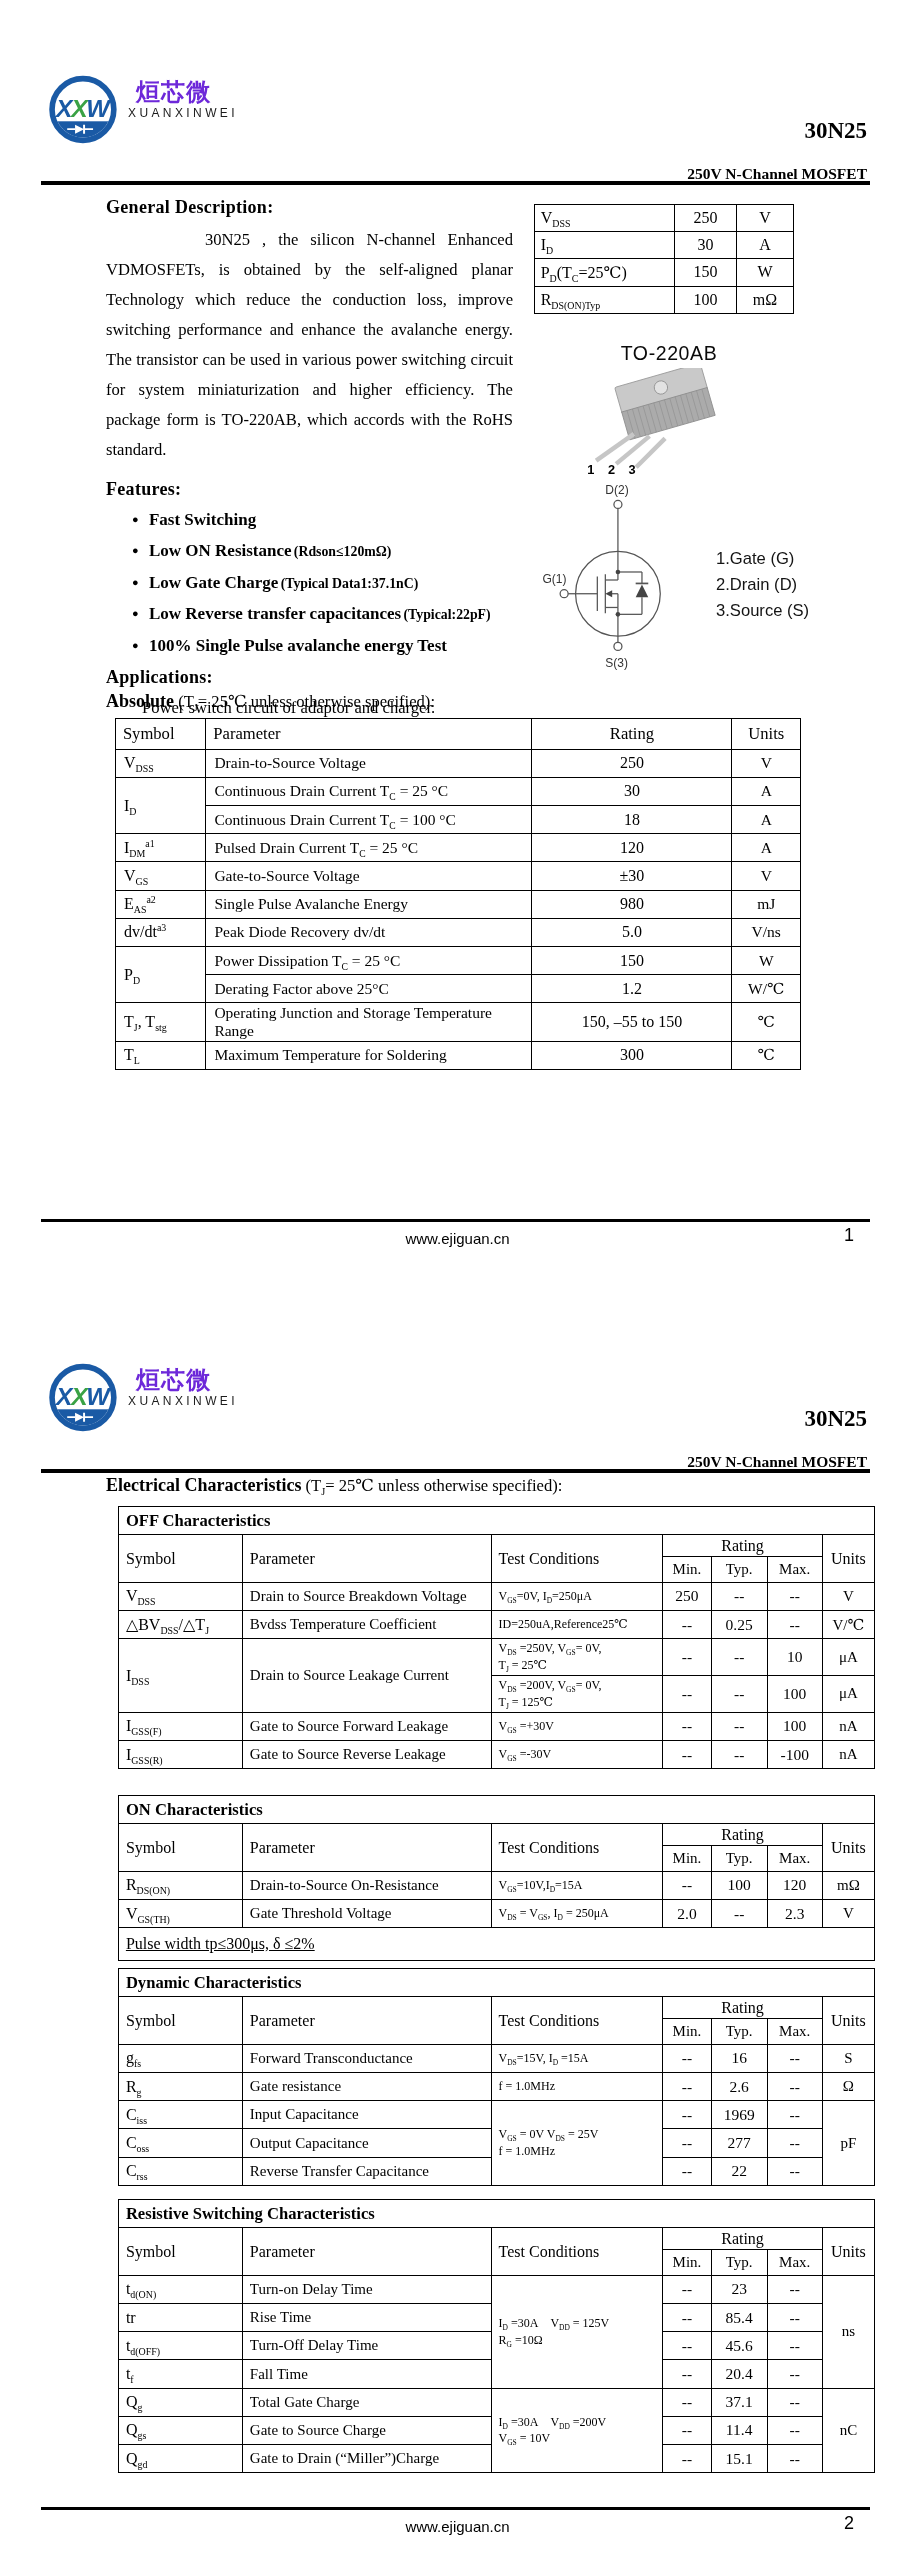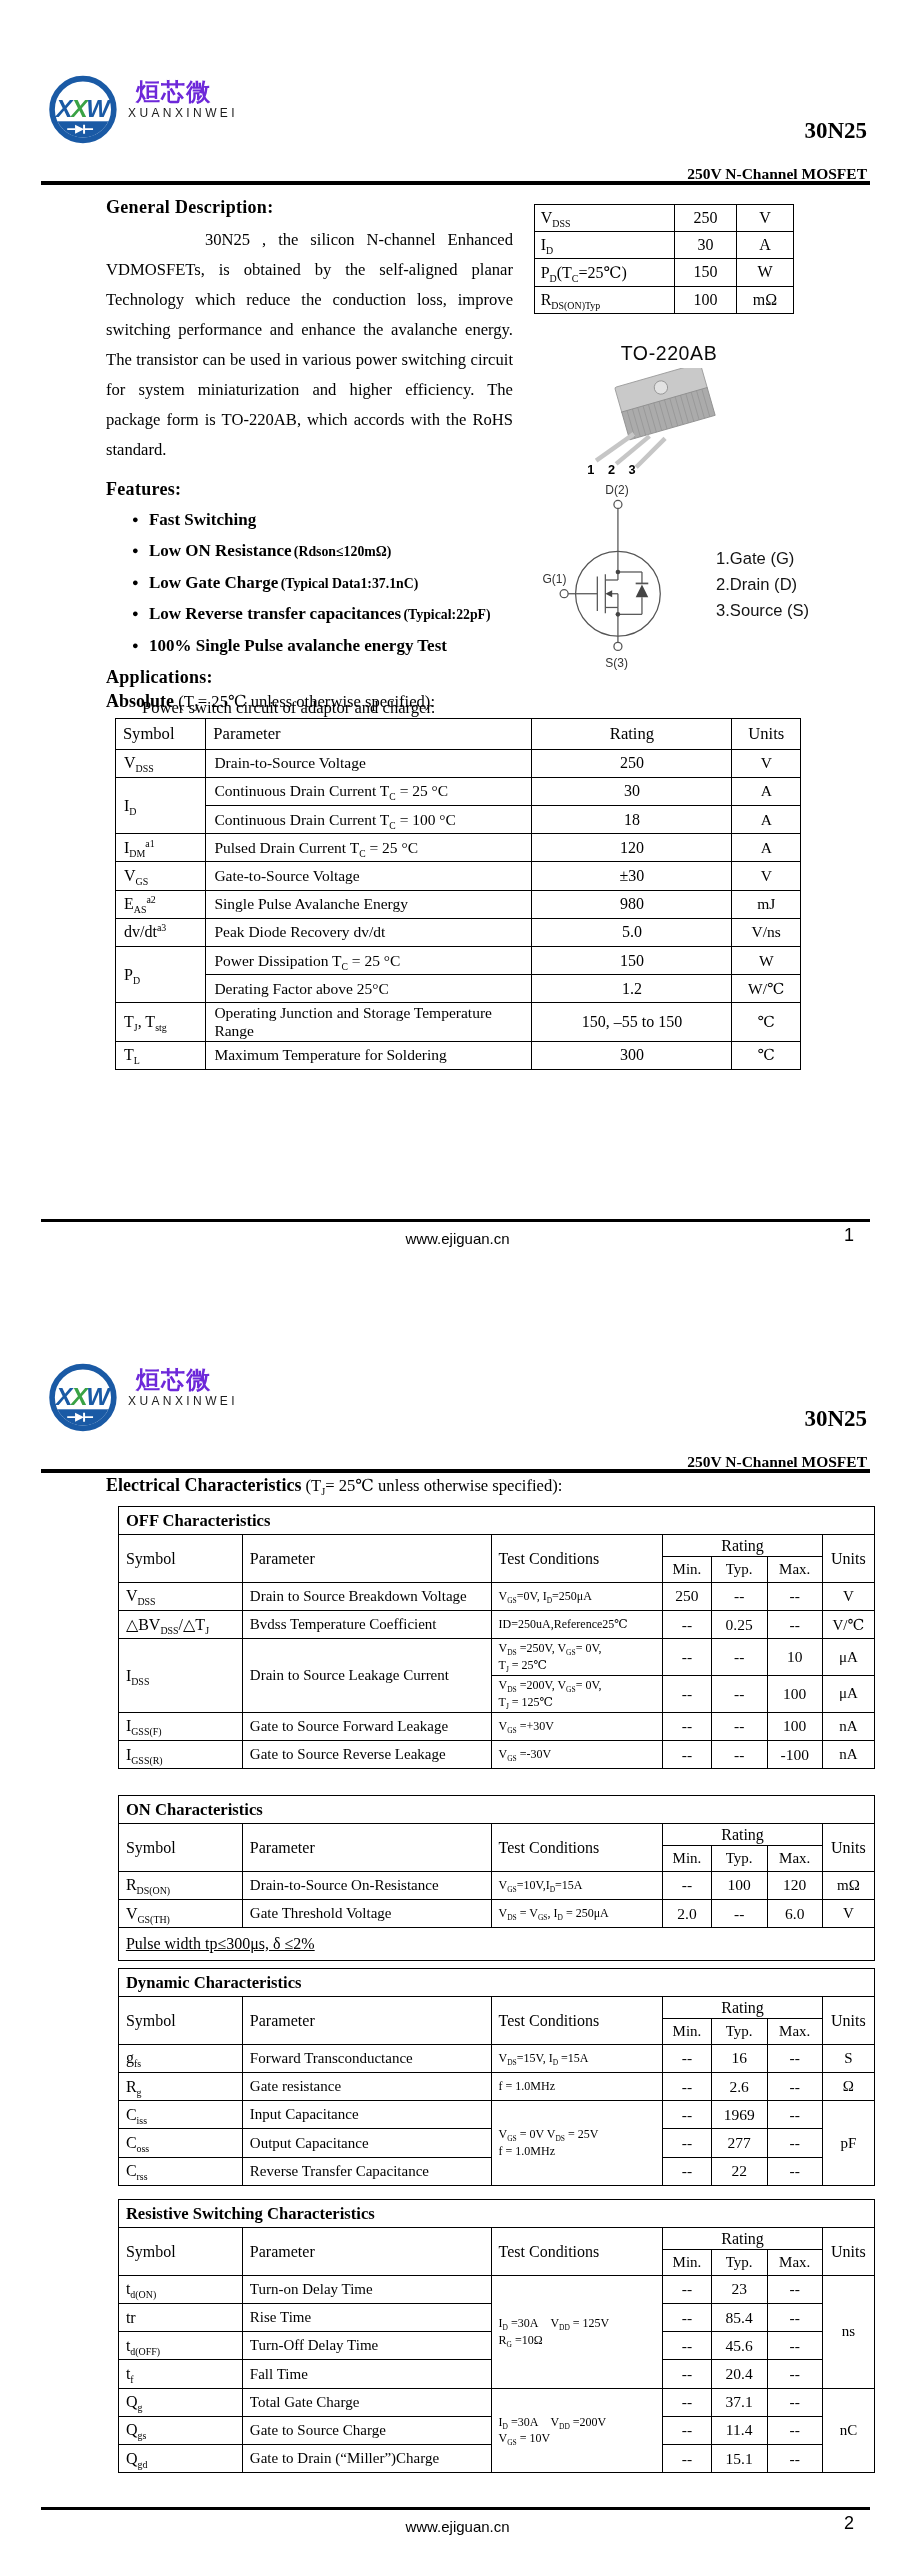--- a/index.html
+++ b/index.html
@@ -465,21 +465,21 @@
           <td class="num">100</td>
           <td class="num">120</td>
           <td class="unit">mΩ</td>
         </tr>
         <tr>
           <td class="sym">V<sub>GS(TH)</sub></td>
           <td class="param">Gate Threshold Voltage</td>
           <td class="cond">V<sub>DS</sub> = V<sub>GS</sub>, I<sub>D</sub> = 250μA</td>
           <td class="num">2.0</td>
           <td class="num">--</td>
-          <td class="num">6.0</td>
+          <td class="num">2.3</td>
           <td class="unit">V</td>
         </tr>
       </tbody>
     <tfoot>
       <tr>
           <td class="note" colspan="7">Pulse width tp≤300μs, δ ≤2%</td>
         </tr>
     </tfoot>
   </table>
 

